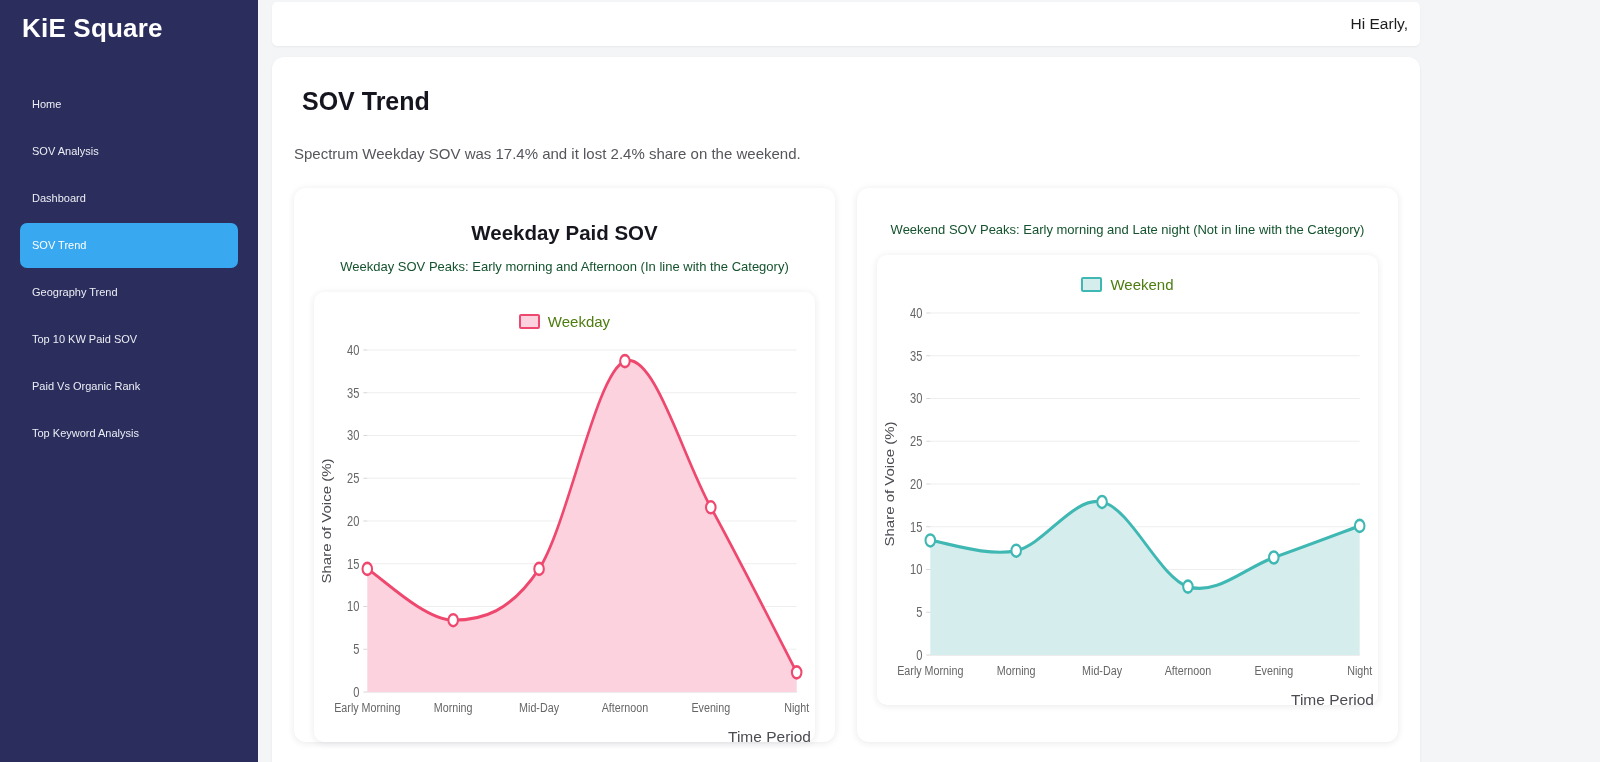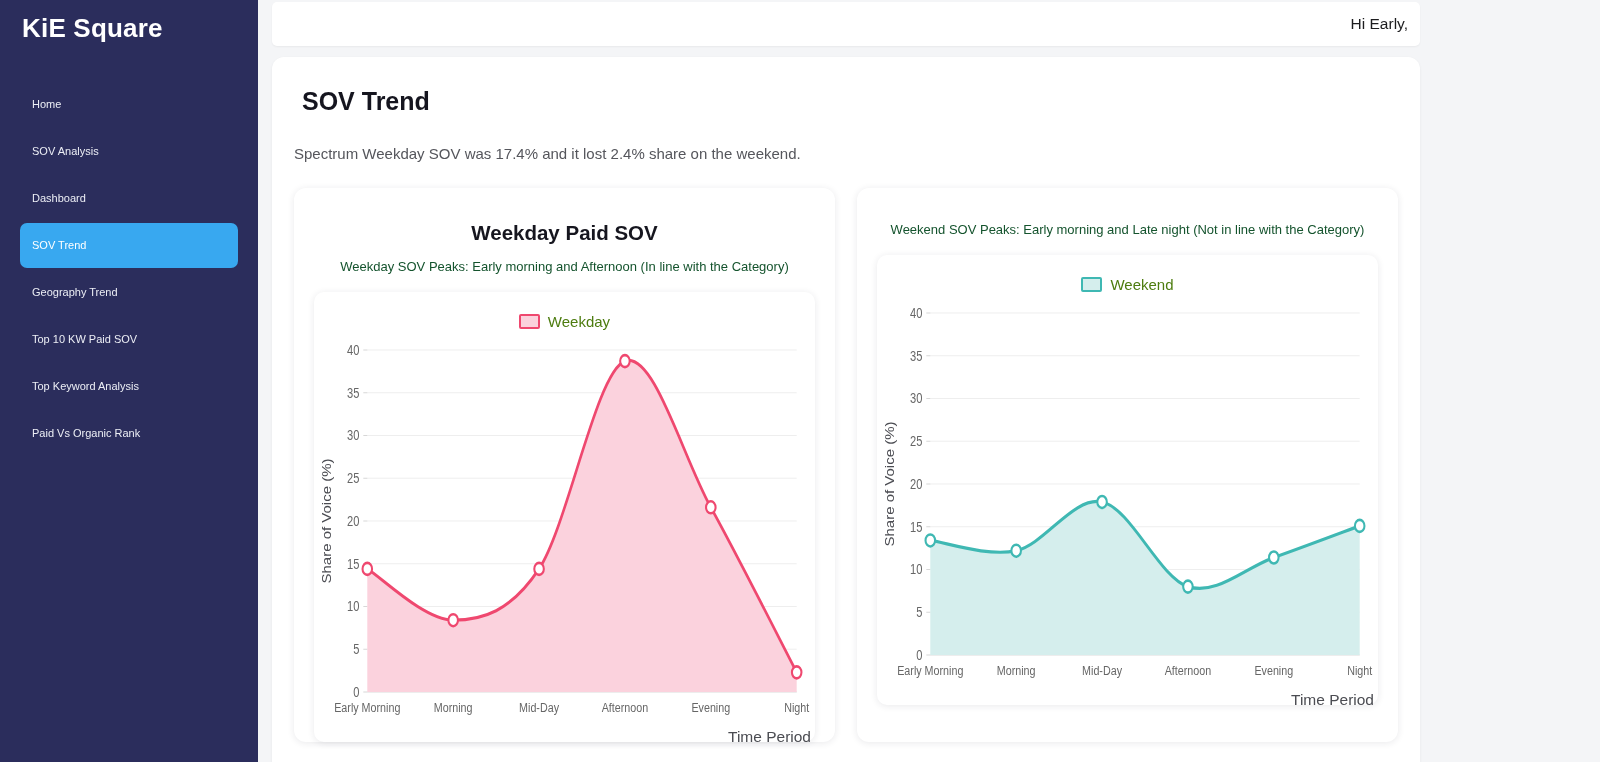--- a/index.html
+++ b/index.html
@@ -155,22 +155,22 @@
 
   <aside class="sidebar">
     <div class="brand">KiE Square</div>
     <nav class="nav" id="nav-root">
         <div class="nav-item"><span>Home</span></div>
         <div class="nav-item"><span>SOV Analysis</span></div>
         <div class="nav-item"><span>Dashboard</span></div>
         <div class="nav-item active"><span>SOV Trend</span></div>
         <div class="nav-item"><span>Geography Trend</span></div>
         <div class="nav-item"><span>Top 10 KW Paid SOV</span></div>
+        <div class="nav-item"><span>Paid Vs Organic Rank</span></div>
         <div class="nav-item"><span>Top Keyword Analysis</span></div>
-        <div class="nav-item"><span>Paid Vs Organic Rank</span></div>
       </nav>
   </aside>
 
   <section class="main">
 
     <div class="topbar">
       <span class="greeting">Hi Early,</span>
     </div>
 
     <div class="page-card">

